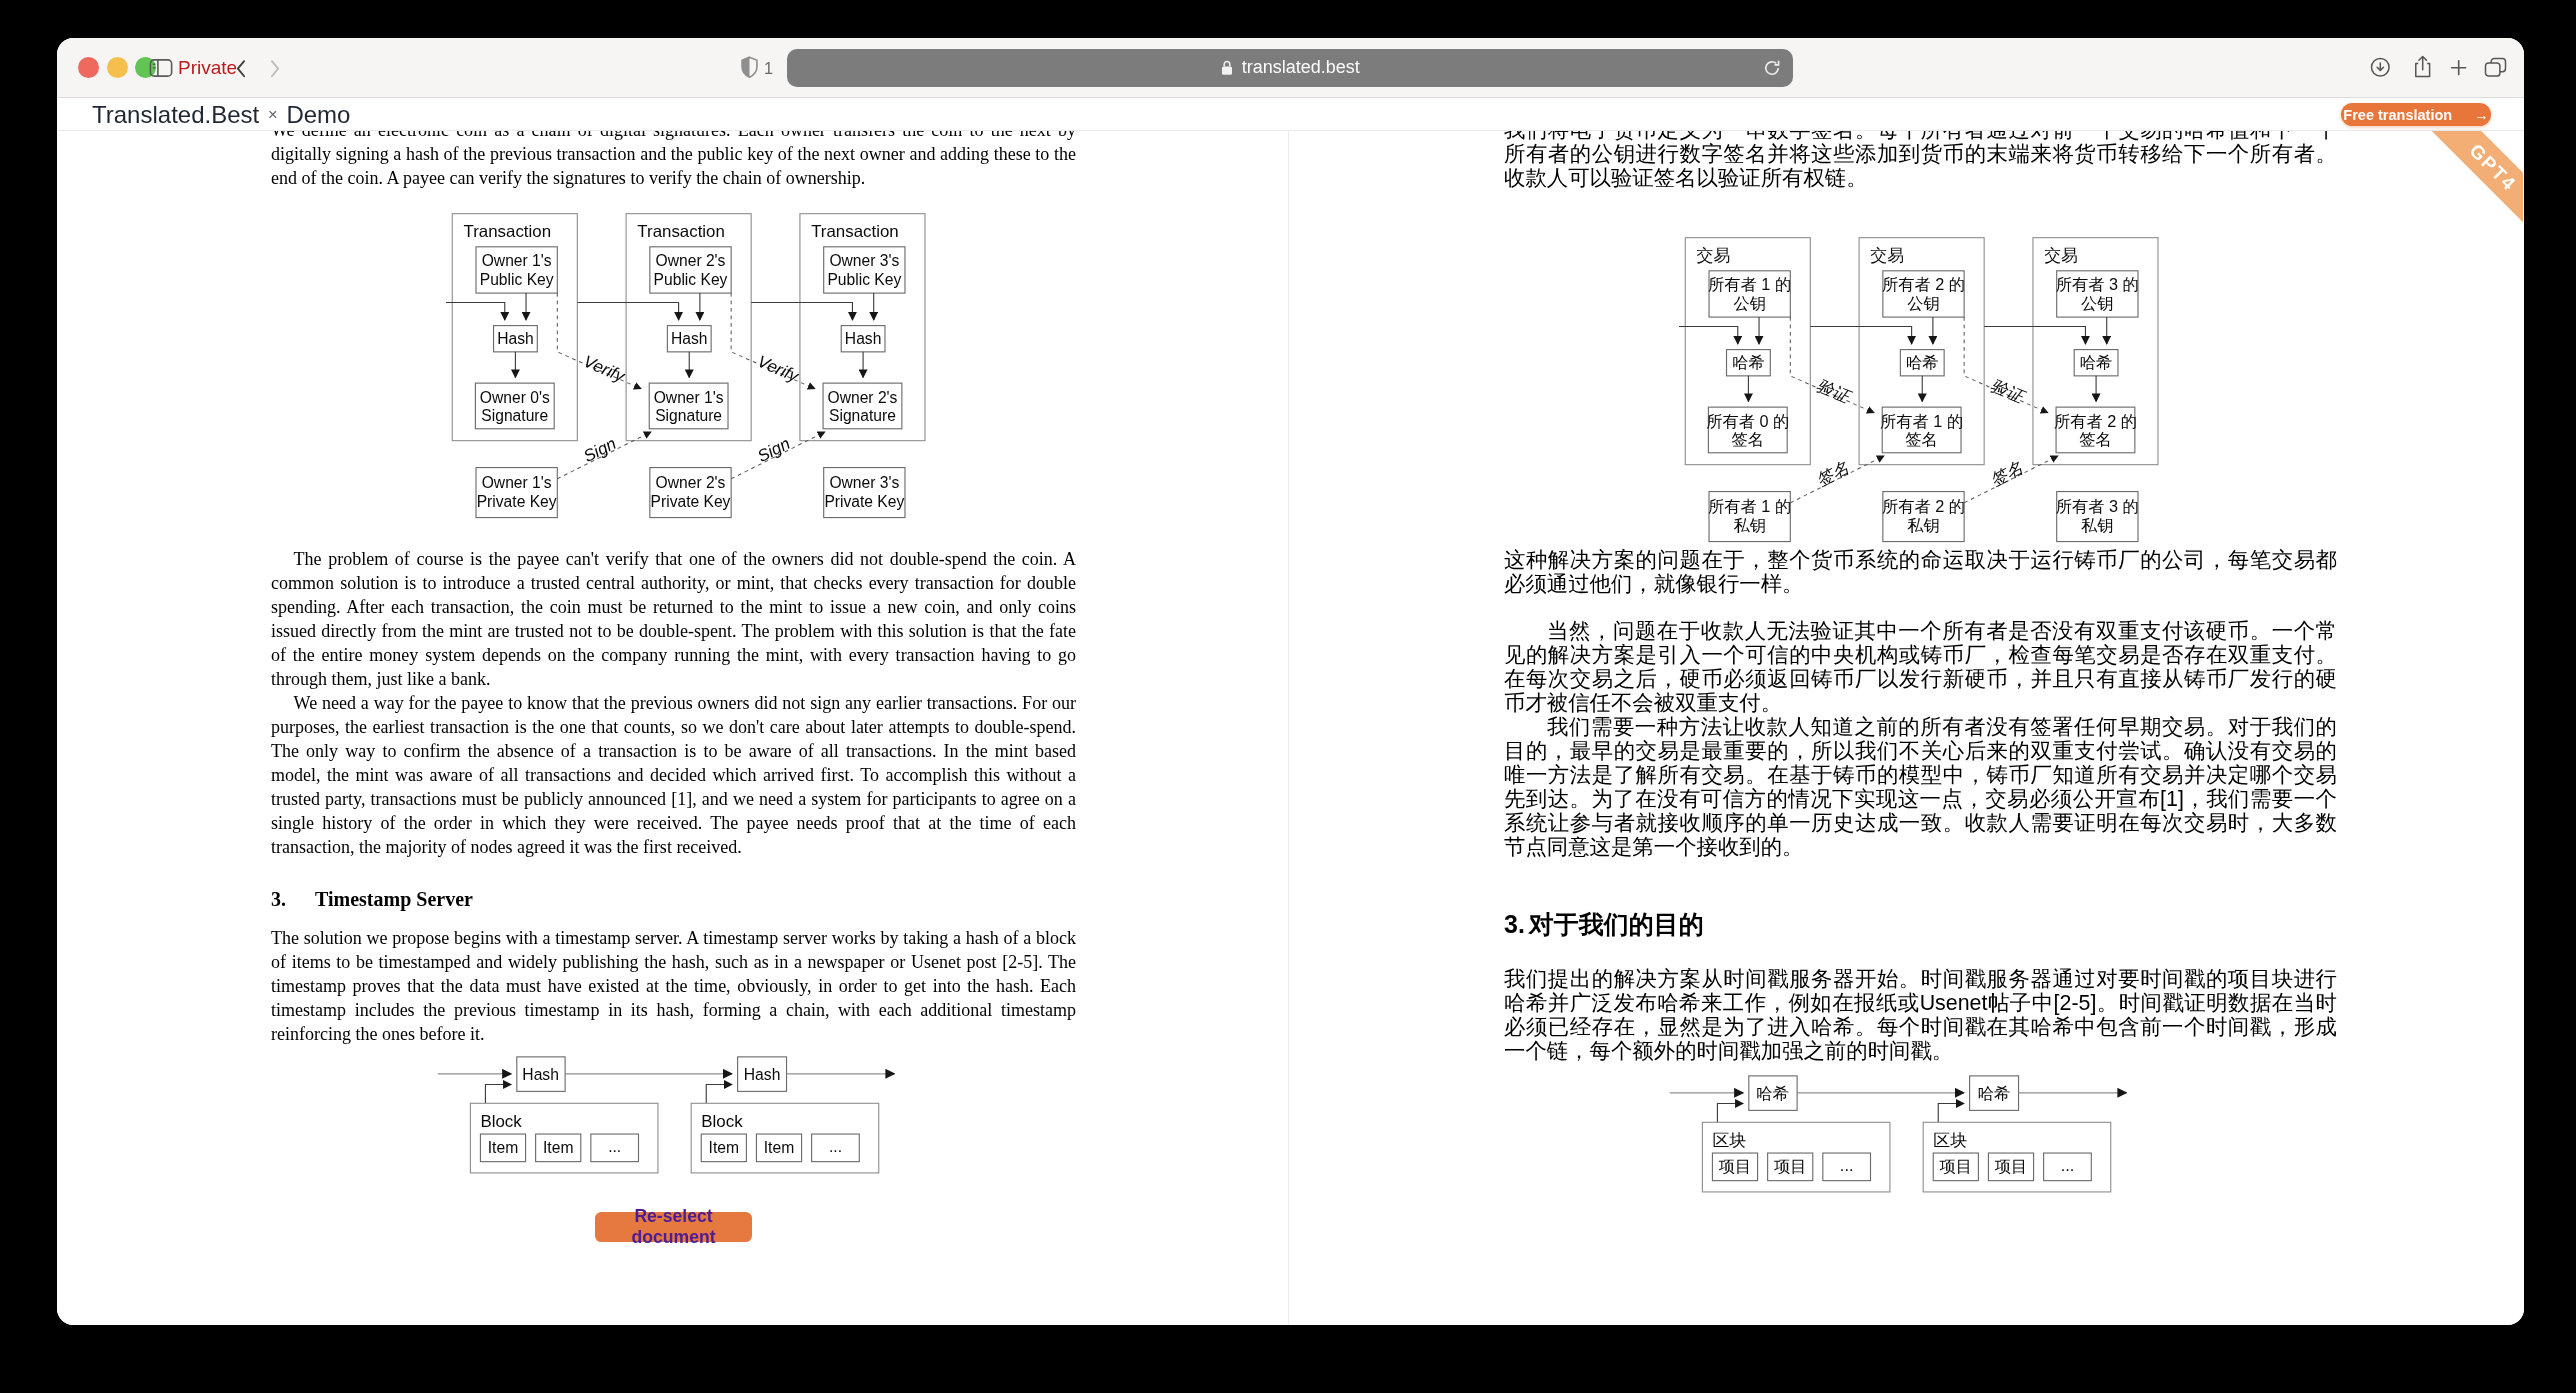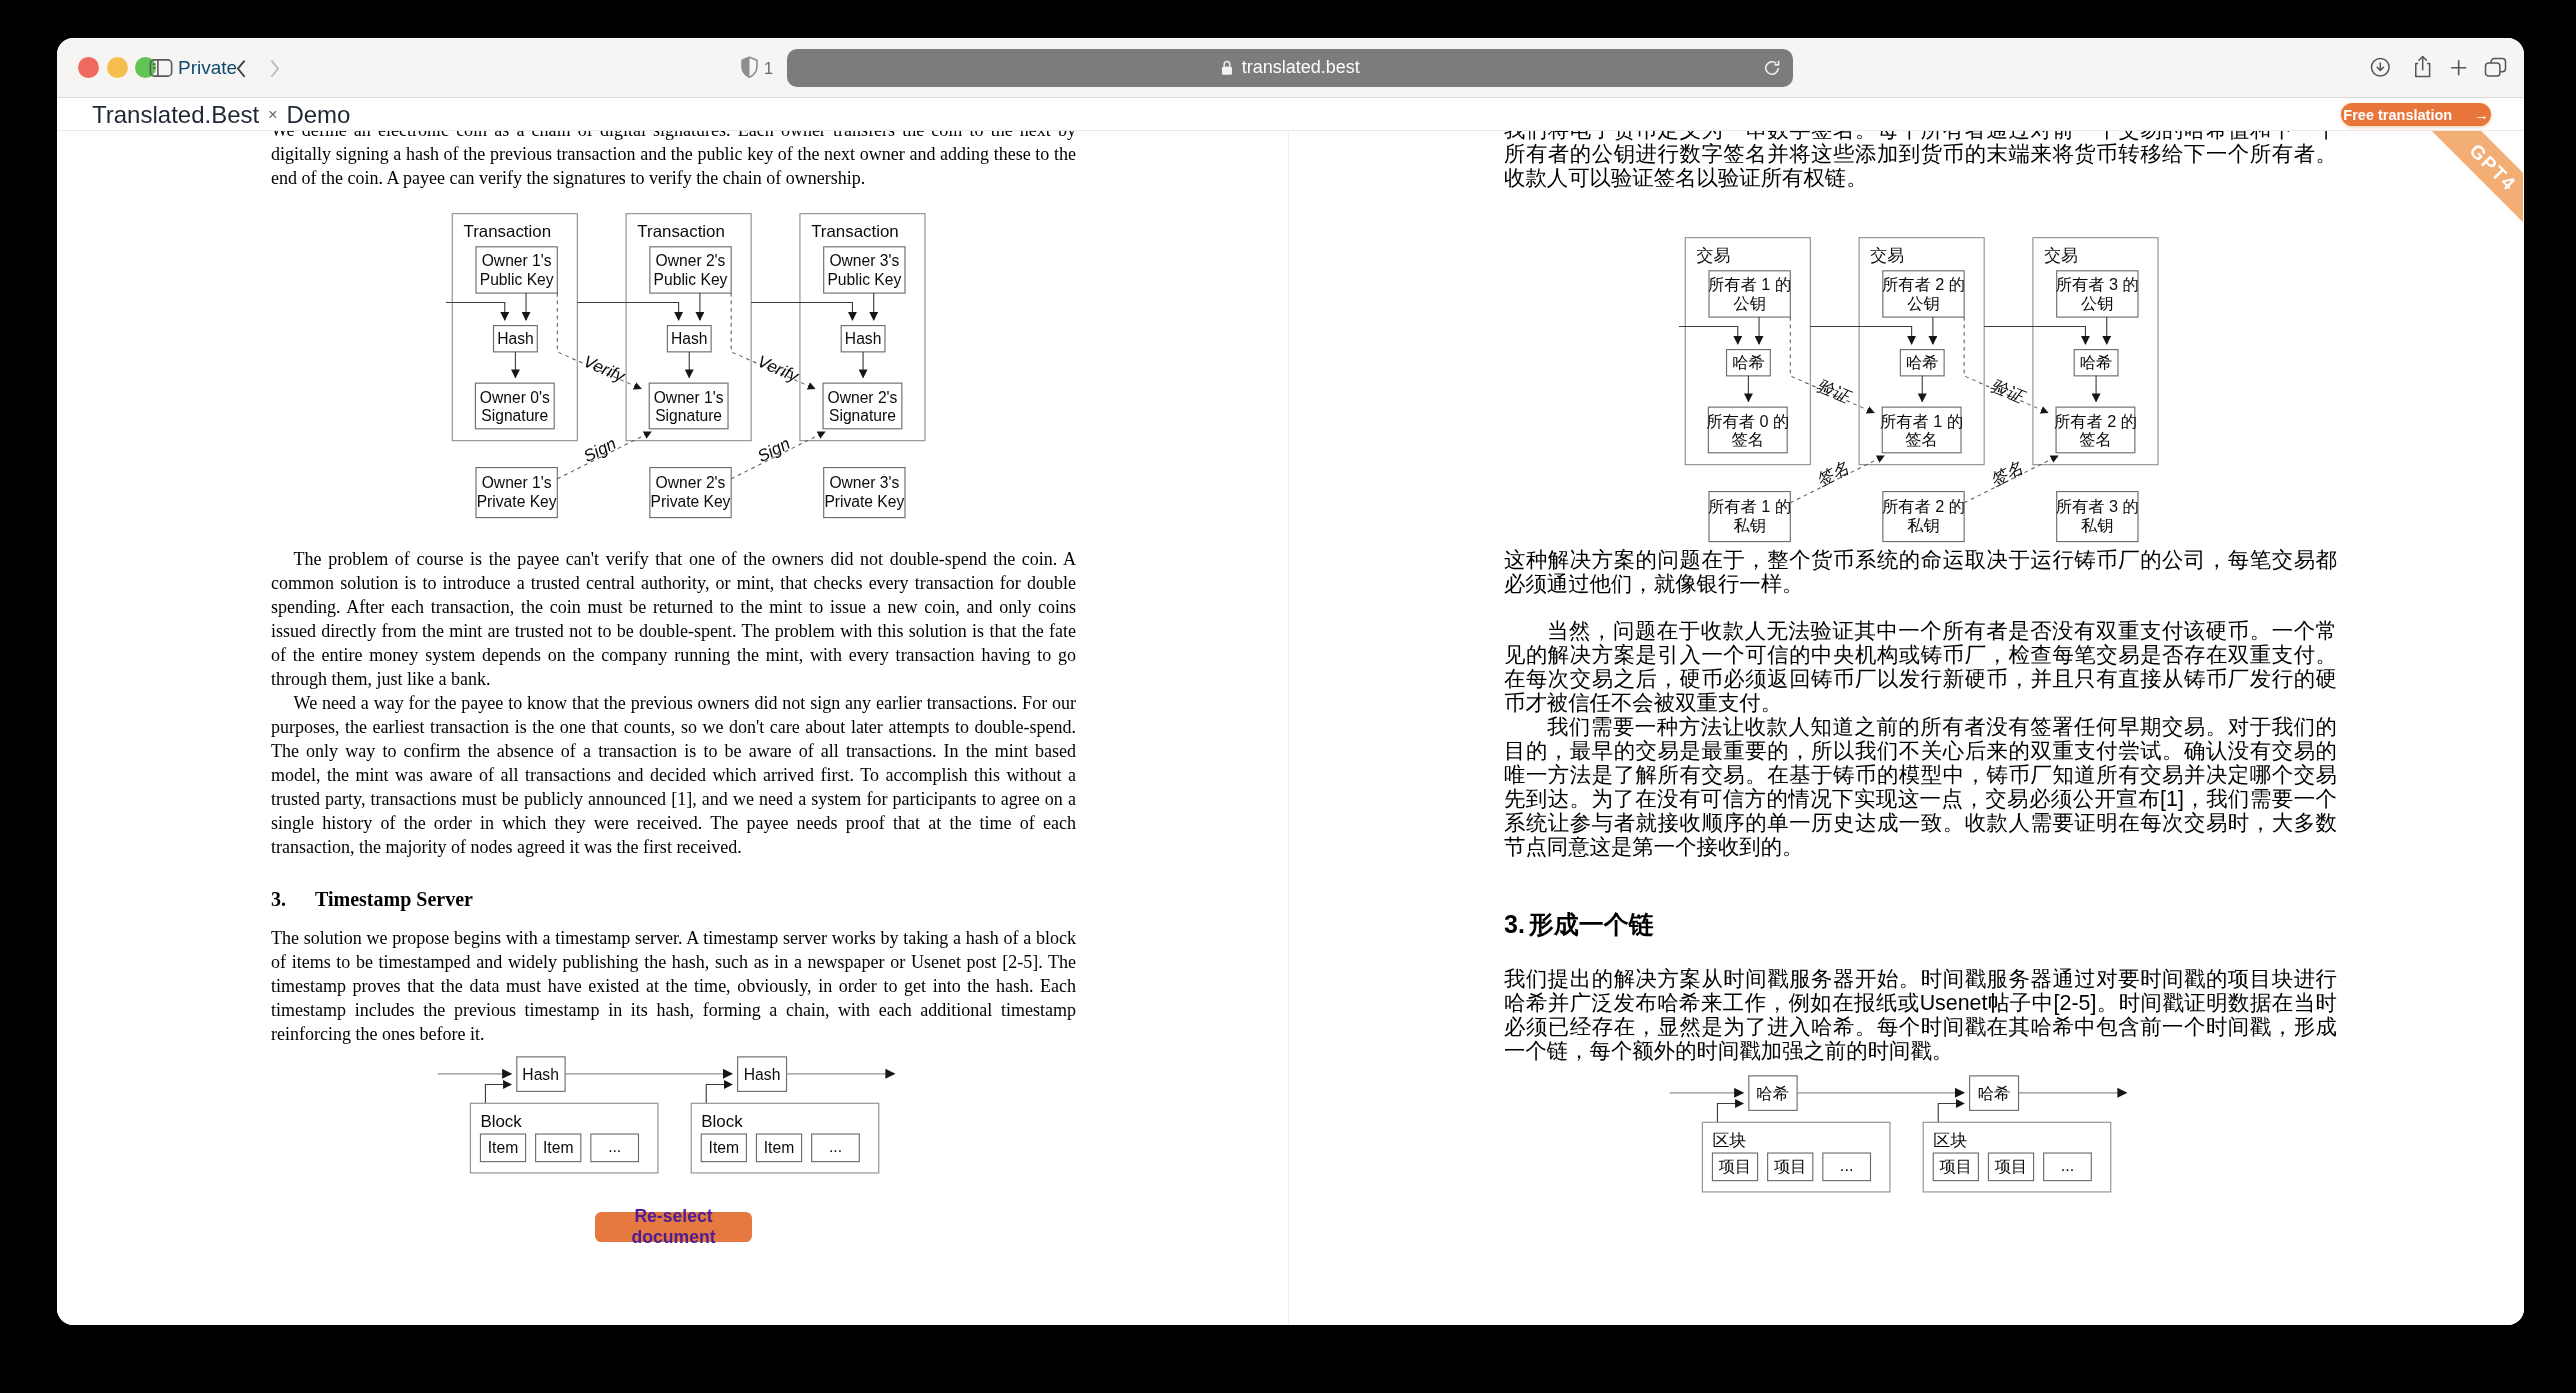--- a/index.html
+++ b/index.html
@@ -8,21 +8,21 @@
   .window { position:absolute; left:57px; top:38px; width:2467px; height:1287px;
             background:#fff; border-radius:16.4px; overflow:hidden; }
 
   
   .chrome { position:absolute; left:0; top:0; width:100%; height:60px;
             background:#f6f5f3; border-bottom:0.6px solid #dddbd9; }
   .traffic { position:absolute; left:21.4px; top:19px; display:flex; gap:7.5px; }
   .light { width:21px; height:21px; border-radius:50%; }
   .chrome-icon { position:absolute; }
   .private-label { position:absolute; left:121px; top:0; height:60px; display:flex; align-items:center;
-                   font-size:19px; color:#0c4a6e; }
+                   font-size:19px; color:#b91c1c; }
   .shield-count { position:absolute; left:707px; top:0; height:60px; display:flex; align-items:center;
                   font-size:16.4px; color:#6a6a6a; }
   .url-bar { position:absolute; left:730px; top:10.7px; width:1006px; height:38px; border-radius:10px;
              background:#7c7c7c; display:flex; align-items:center; justify-content:center; gap:7.5px; }
   .url-text { color:#fdfdfd; font-size:18px; }
   .refresh { position:absolute; right:11.3px; top:9.4px; }
 
   
   .site-header { position:absolute; left:0; top:60px; width:100%; height:33px; background:#fff;
                  border-bottom:1.3px solid #e9e9e9; z-index:6; }
@@ -362,21 +362,21 @@
           <path class="dash" d="M456 428 L606 353" marker-end="url(#a3)"></path>
           <text class="tD" transform="translate(504 402) rotate(-27)">签名</text>
         </g>
       </svg>
 
       <p class="cn-body">这种解决方案的问题在于，整个货币系统的命运取决于运行铸币厂的公司，每笔交易都必须通过他们，就像银行一样。</p>
       <p class="cn-body p-cn2a">当然，问题在于收款人无法验证其中一个所有者是否没有双重支付该硬币。一个常见的解决方案是引入一个可信的中央机构或铸币厂，检查每笔交易是否存在双重支付。在每次交易之后，硬币必须返回铸币厂以发行新硬币，并且只有直接从铸币厂发行的硬币才被信任不会被双重支付。</p>
       <p class="cn-body p-cn3">我们需要一种方法让收款人知道之前的所有者没有签署任何早期交易。对于我们的目的，最早的交易是最重要的，所以我们不关心后来的双重支付尝试。确认没有交易的唯一方法是了解所有交易。在基于铸币的模型中，铸币厂知道所有交易并决定哪个交易先到达。为了在没有可信方的情况下实现这一点，交易必须公开宣布[1]，我们需要一个系统让参与者就接收顺序的单一历史达成一致。收款人需要证明在每次交易时，大多数节点同意这是第一个接收到的。</p>
 
       <h2 class="h-cn">
-        <span class="no">3.</span><span>形成一个链</span>
+        <span class="no">3.</span><span>对于我们的目的</span>
       </h2>
       <p class="cn-body p-cn4">我们提出的解决方案从时间戳服务器开始。时间戳服务器通过对要时间戳的项目块进行哈希并广泛发布哈希来工作，例如在报纸或Usenet帖子中[2-5]。时间戳证明数据在当时必须已经存在，显然是为了进入哈希。每个时间戳在其哈希中包含前一个时间戳，形成一个链，每个额外的时间戳加强之前的时间戳。</p>
 
       <svg class="fig-ts r" viewBox="0 0 750 220">
         <defs>
           <marker id="a4" viewBox="0 0 10 10" refX="9" refY="5" markerWidth="8" markerHeight="8" orient="auto-start-reverse">
             <path d="M0 0 L10 5 L0 10 z" fill="#161616"></path>
           </marker>
         </defs>
         <g>

